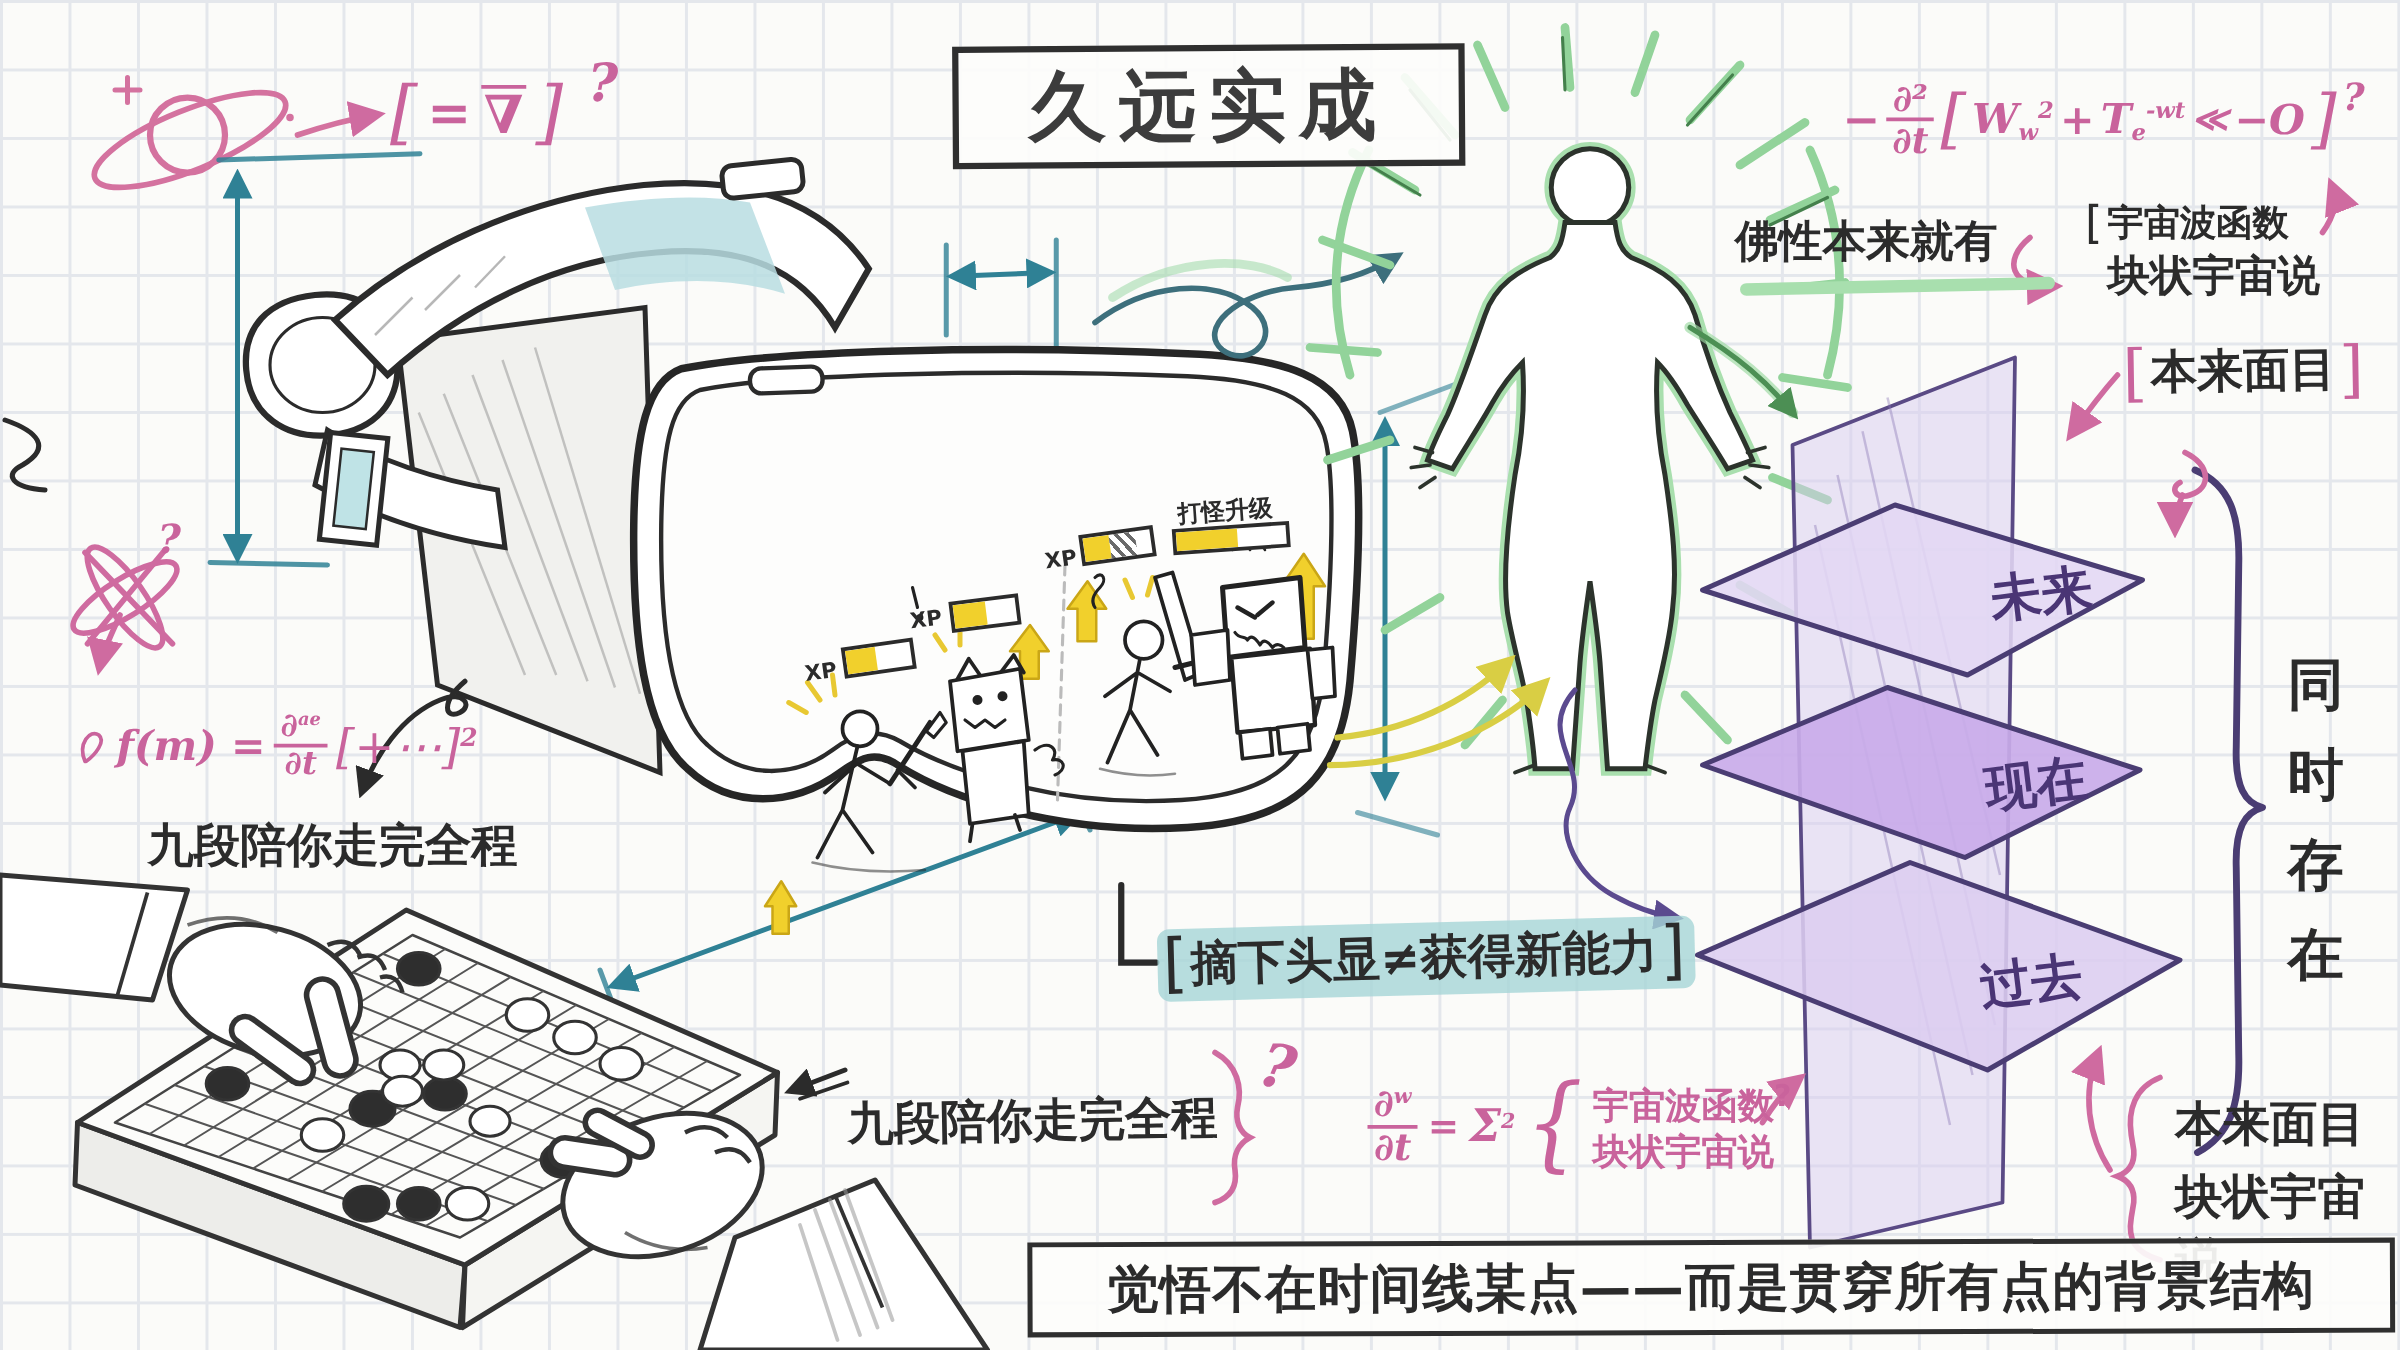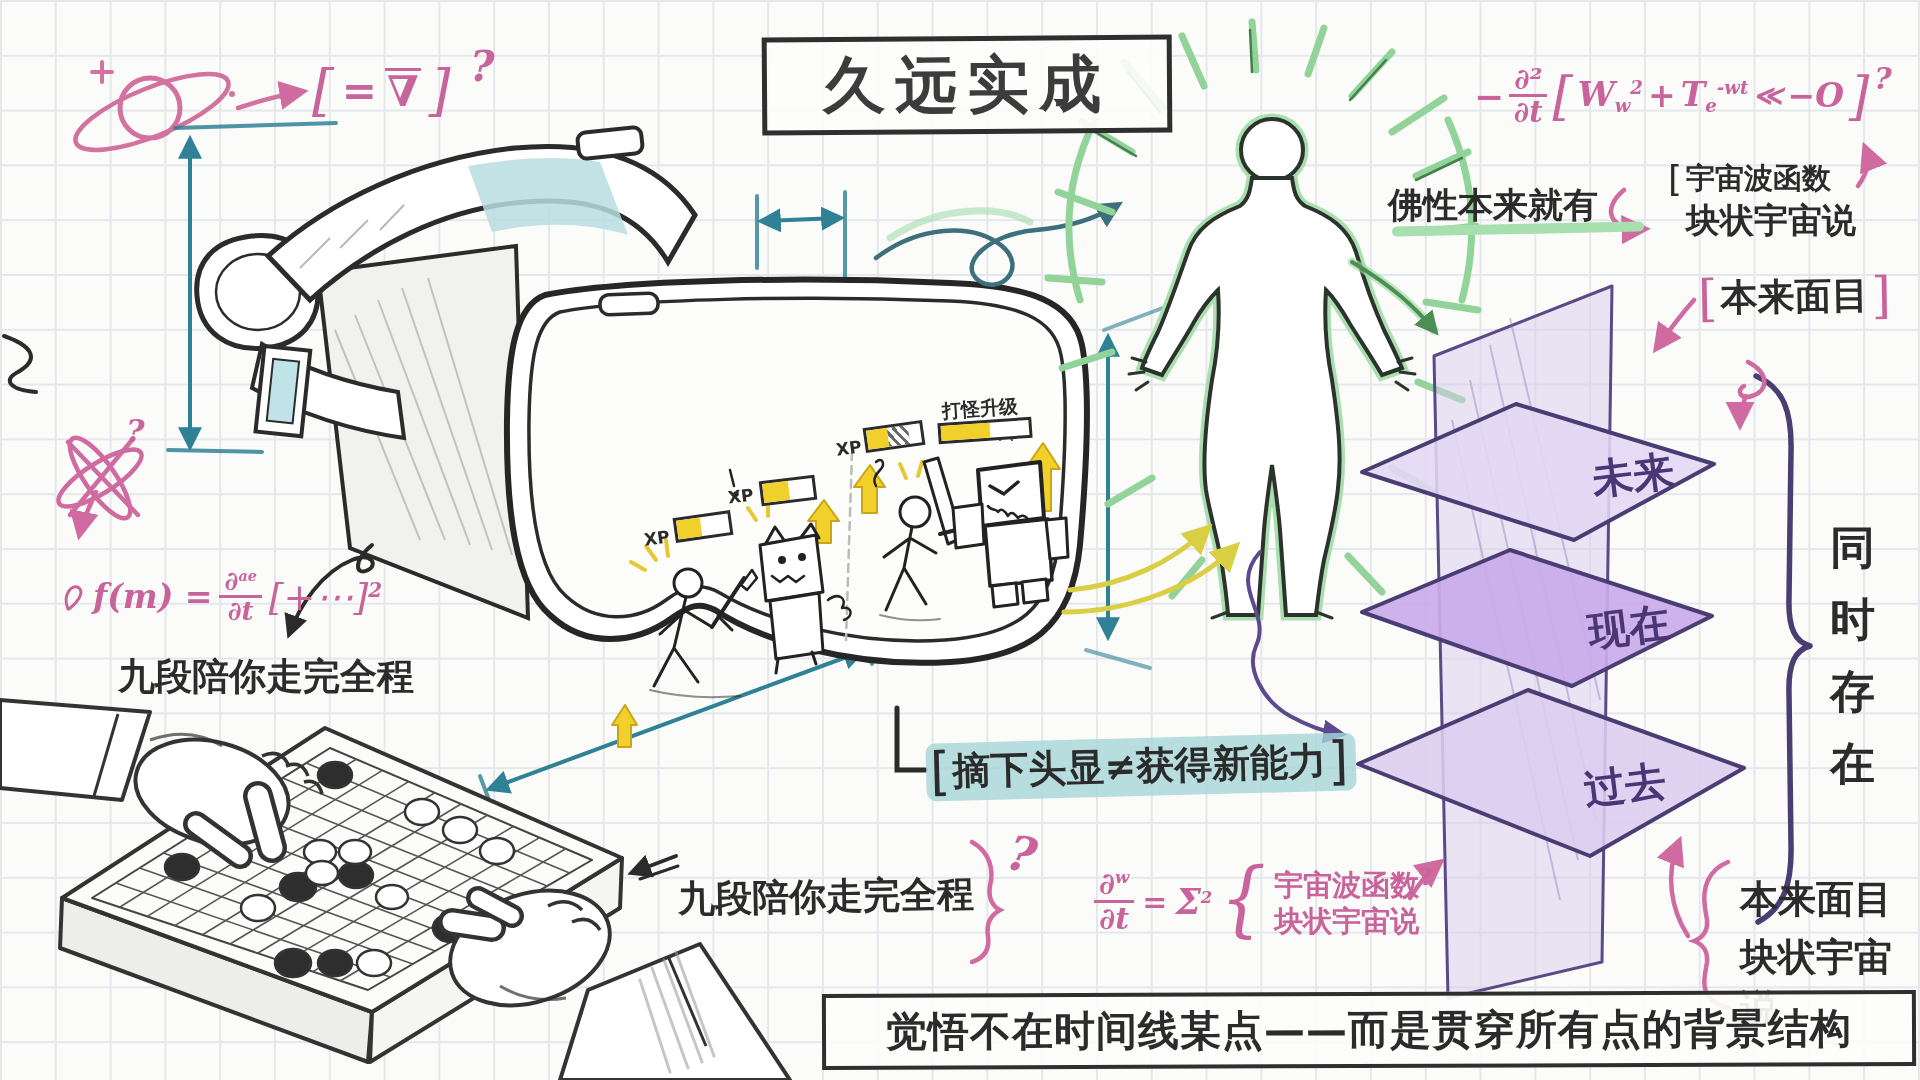--- a/index.html
+++ b/index.html
@@ -368,21 +368,21 @@
 </div>
 
 <div class="abs row" style="left:1668px;top:158px;gap:4px">
   <span class="ink" style="font-size:36px;font-weight:400">[</span>
   <span class="ink" style="font-size:29px">宇宙波函数</span>
 </div>
 
 <div class="abs ink" style="left:1686px;top:198px;font-size:34px">块状宇宙说</div>
 
 <div class="abs" style="left:1392px;top:224px;width:252px;height:10px;background:#a8dfae;border-radius:6px;transform:rotate(-1.2deg)"></div>
-<div class="abs ink" style="left:1388px;top:182px;font-size:35px">佛性本来就有</div>
+<div class="abs ink" style="left:1388px;top:170px;font-size:35px">佛性本来就有</div>
 
 <div class="abs row" style="left:1698px;top:268px;gap:3px;transform:rotate(-1deg)">
   <span class="pink" style="font-size:50px;font-weight:400;font-style:normal">[</span>
   <span class="ink" style="font-size:37px">本来面目</span>
   <span class="pink" style="font-size:50px;font-weight:400;font-style:normal">]</span>
 </div>
 
 <div class="abs purple" style="left:1592px;top:448px;font-size:41px;transform:rotate(-7deg)">未来</div>
 <div class="abs purple" style="left:1588px;top:600px;font-size:41px;transform:rotate(-7deg)">现在</div>
 <div class="abs purple" style="left:1584px;top:758px;font-size:41px;transform:rotate(-7deg)">过去</div>

